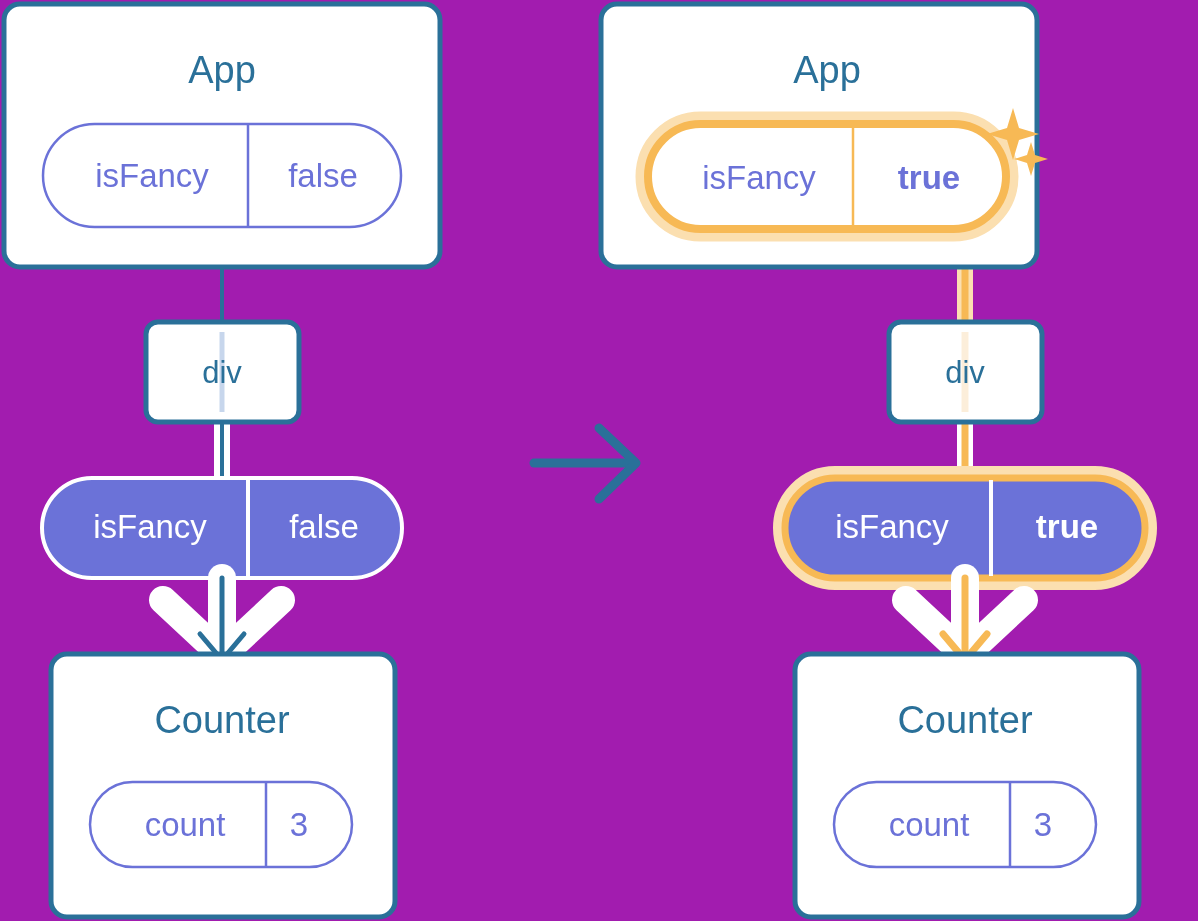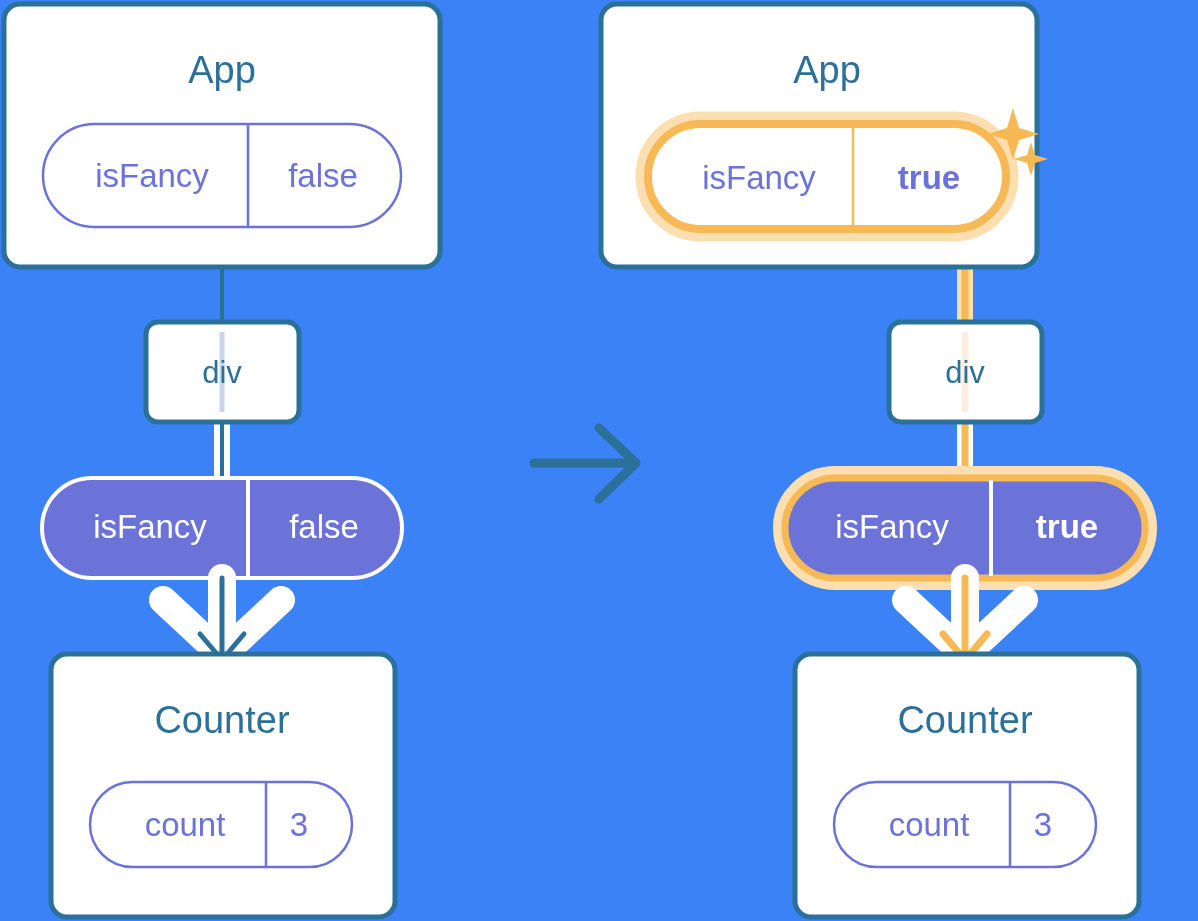--- a/index.html
+++ b/index.html
@@ -4,21 +4,21 @@
 <style>
   html, body {
     margin: 0;
     padding: 0;
     background: #4c6670;
   }
   #stage {
     position: relative;
     width: 1198px;
     height: 921px;
-    background: #3b82f6;
+    background: #a21caf;
     font-family: "Liberation Sans", sans-serif;
     overflow: hidden;
   }
   .panel {
     position: absolute;
     top: 0;
     width: 599px;
     height: 921px;
   }
   .panel-left  { left: 0; }

